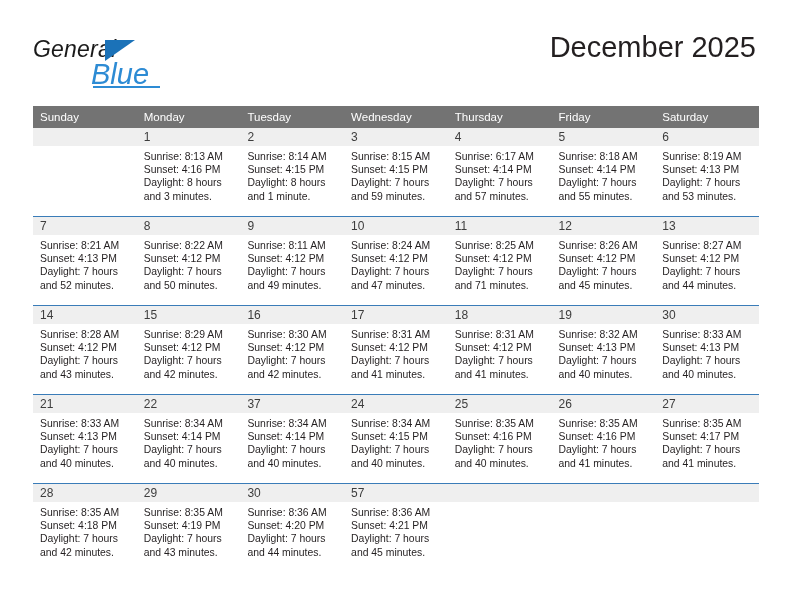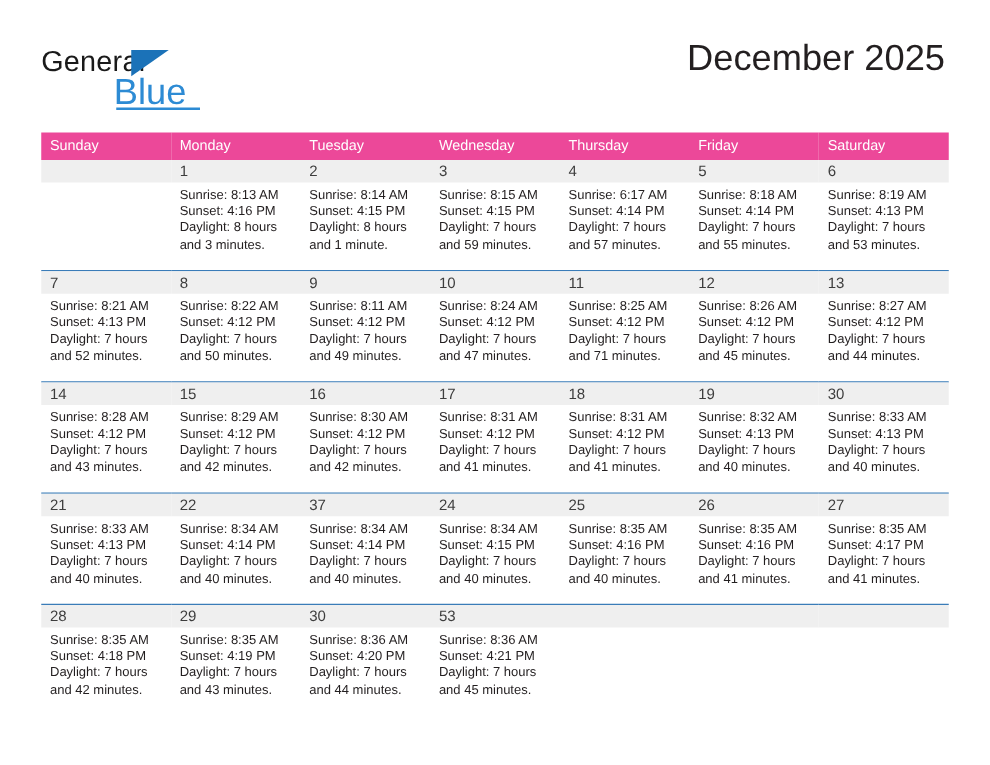--- a/index.html
+++ b/index.html
@@ -29,20 +29,21 @@
     top: 0;
     width: 792px;
     height: 102px;
   }
   .brand {
     position: absolute;
     left: 33px;
     top: 36px;
     width: 180px;
     height: 58px;
+    font-style: italic;
   }
   .brand-general {
     position: absolute;
     left: 0;
     top: 0;
     font-size: 23px;
     letter-spacing: 0.2px;
     color: #1a1a1a;
     font-family: "Liberation Sans", sans-serif;
   }
@@ -96,21 +97,21 @@
   
   .calendar {
     position: absolute;
     left: 33px;
     top: 106px;
     width: 726px;
     border-collapse: collapse;
     table-layout: fixed;
   }
   .calendar th {
-    background: #ec4899;
+    background: #737373;
     color: #ffffff;
     font-size: 11.5px;
     font-weight: normal;
     text-align: left;
     padding: 5px 0 5px 7px;
     height: 19px;
     box-sizing: border-box;
   }
   .calendar td {
     vertical-align: top;
@@ -521,21 +522,21 @@
               <div class="details">
                 <div>Sunrise: 8:36 AM</div>
                 <div>Sunset: 4:20 PM</div>
                 <div>Daylight: 7 hours</div>
                 <div>and 44 minutes.</div>
               </div>
             </div>
           </td>
           <td>
             <div class="cell">
-              <div class="daynum">53</div>
+              <div class="daynum">57</div>
               <div class="details">
                 <div>Sunrise: 8:36 AM</div>
                 <div>Sunset: 4:21 PM</div>
                 <div>Daylight: 7 hours</div>
                 <div>and 45 minutes.</div>
               </div>
             </div>
           </td>
           <td>
             <div class="cell blank off">

